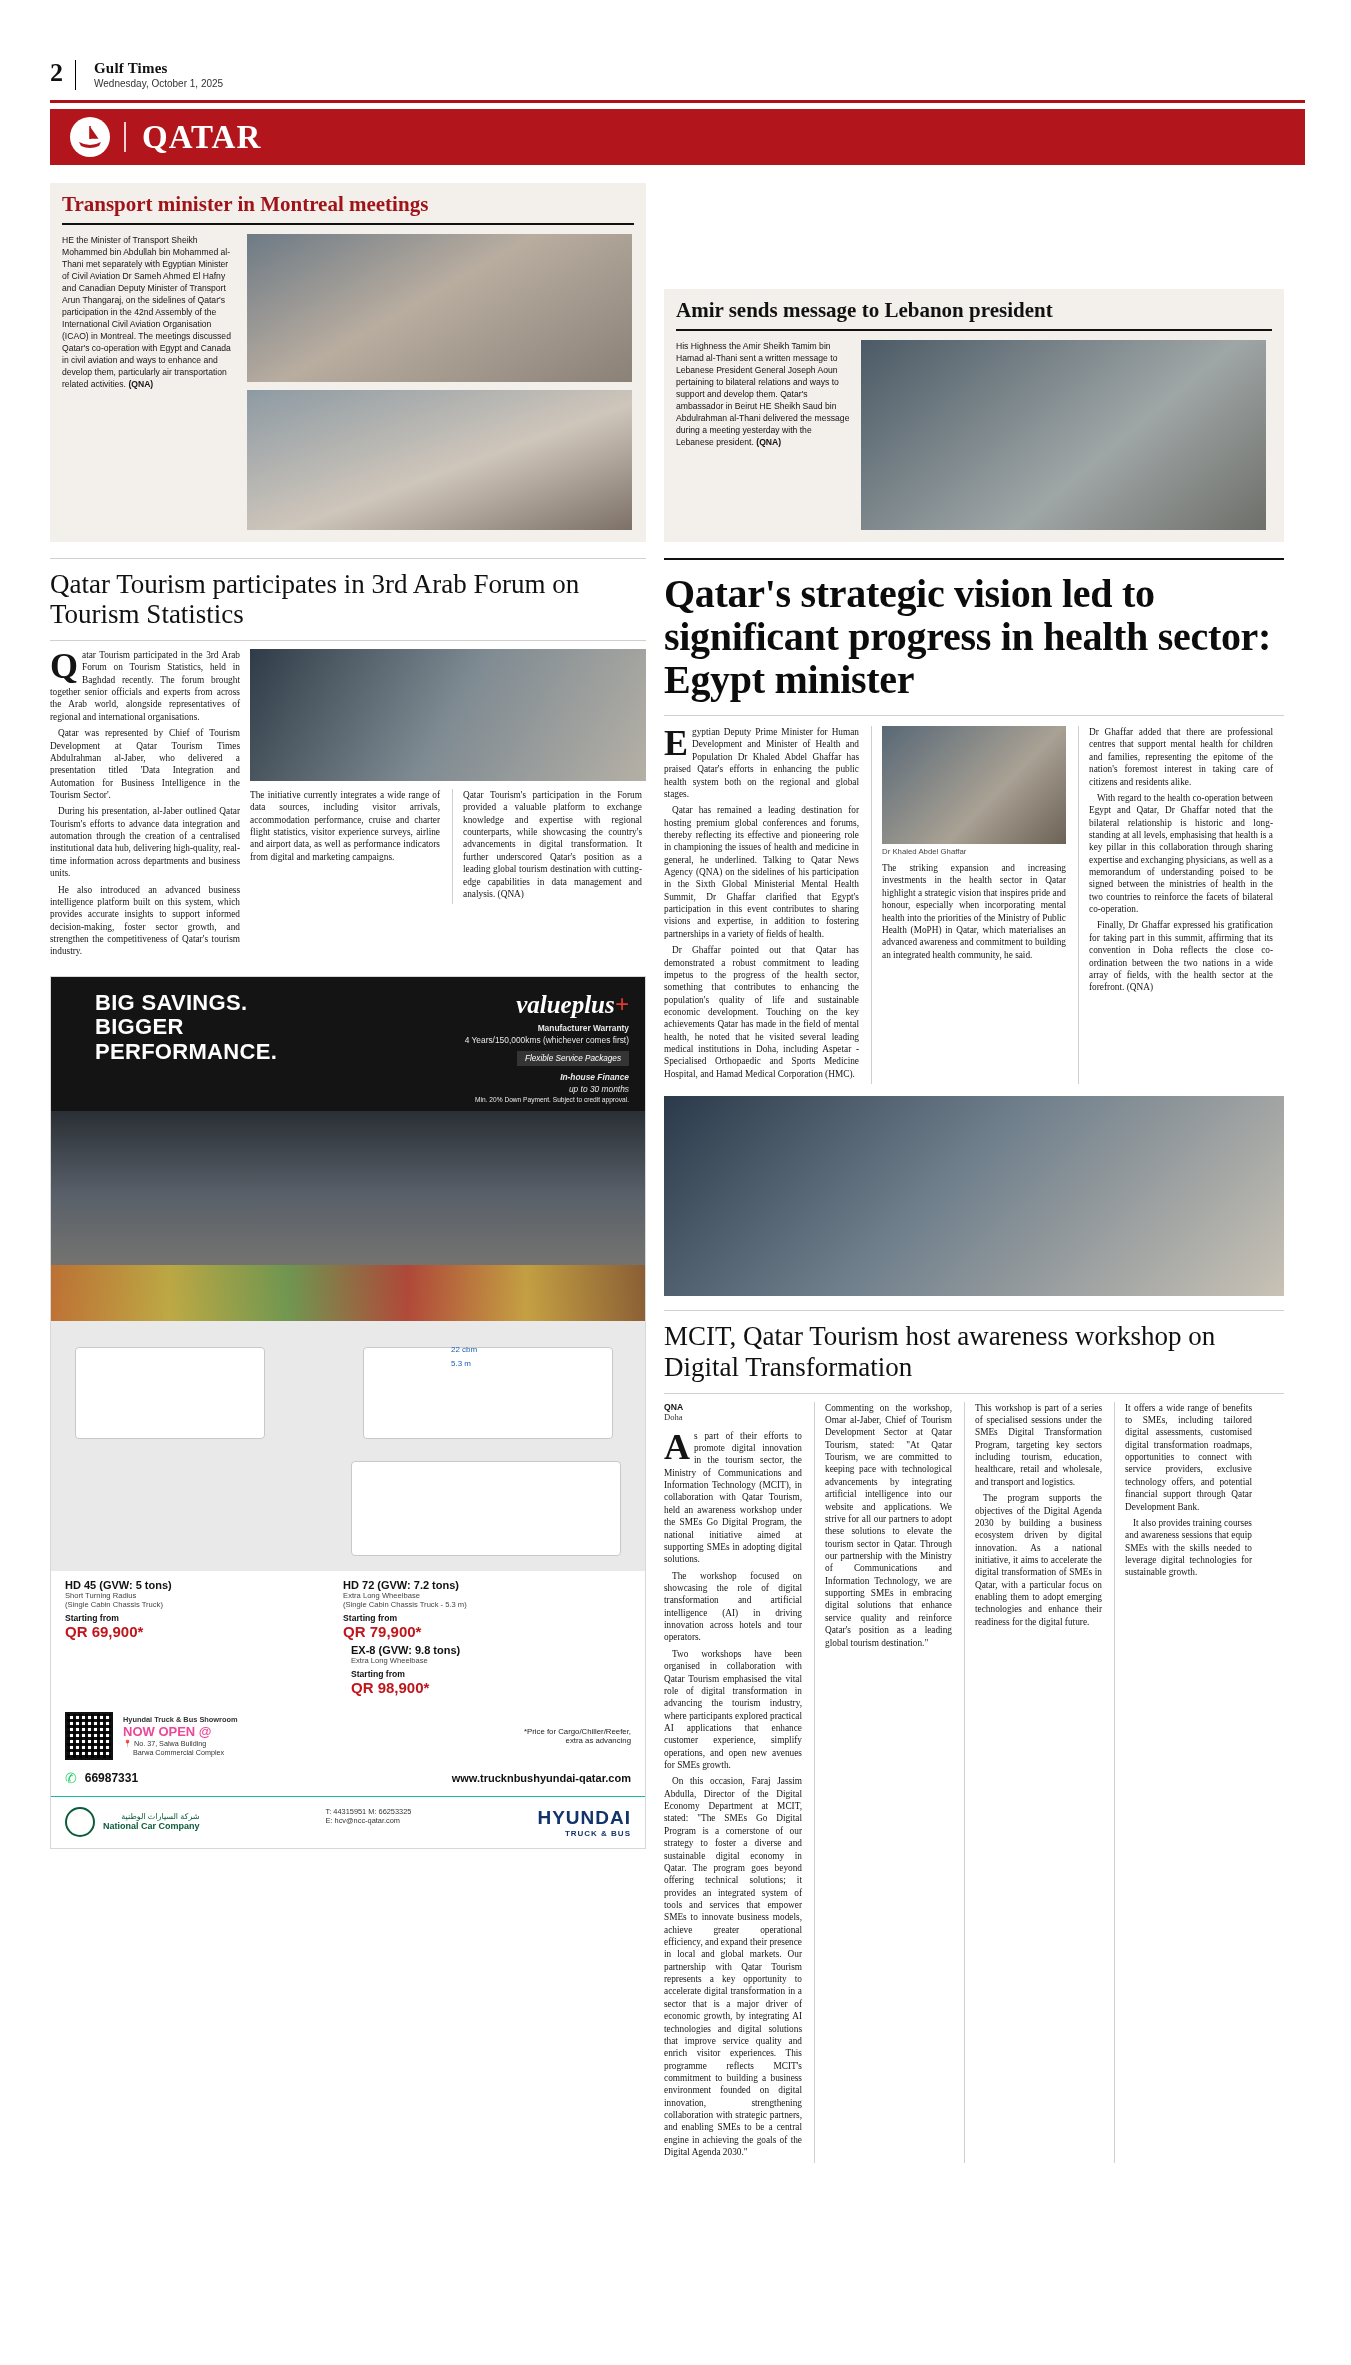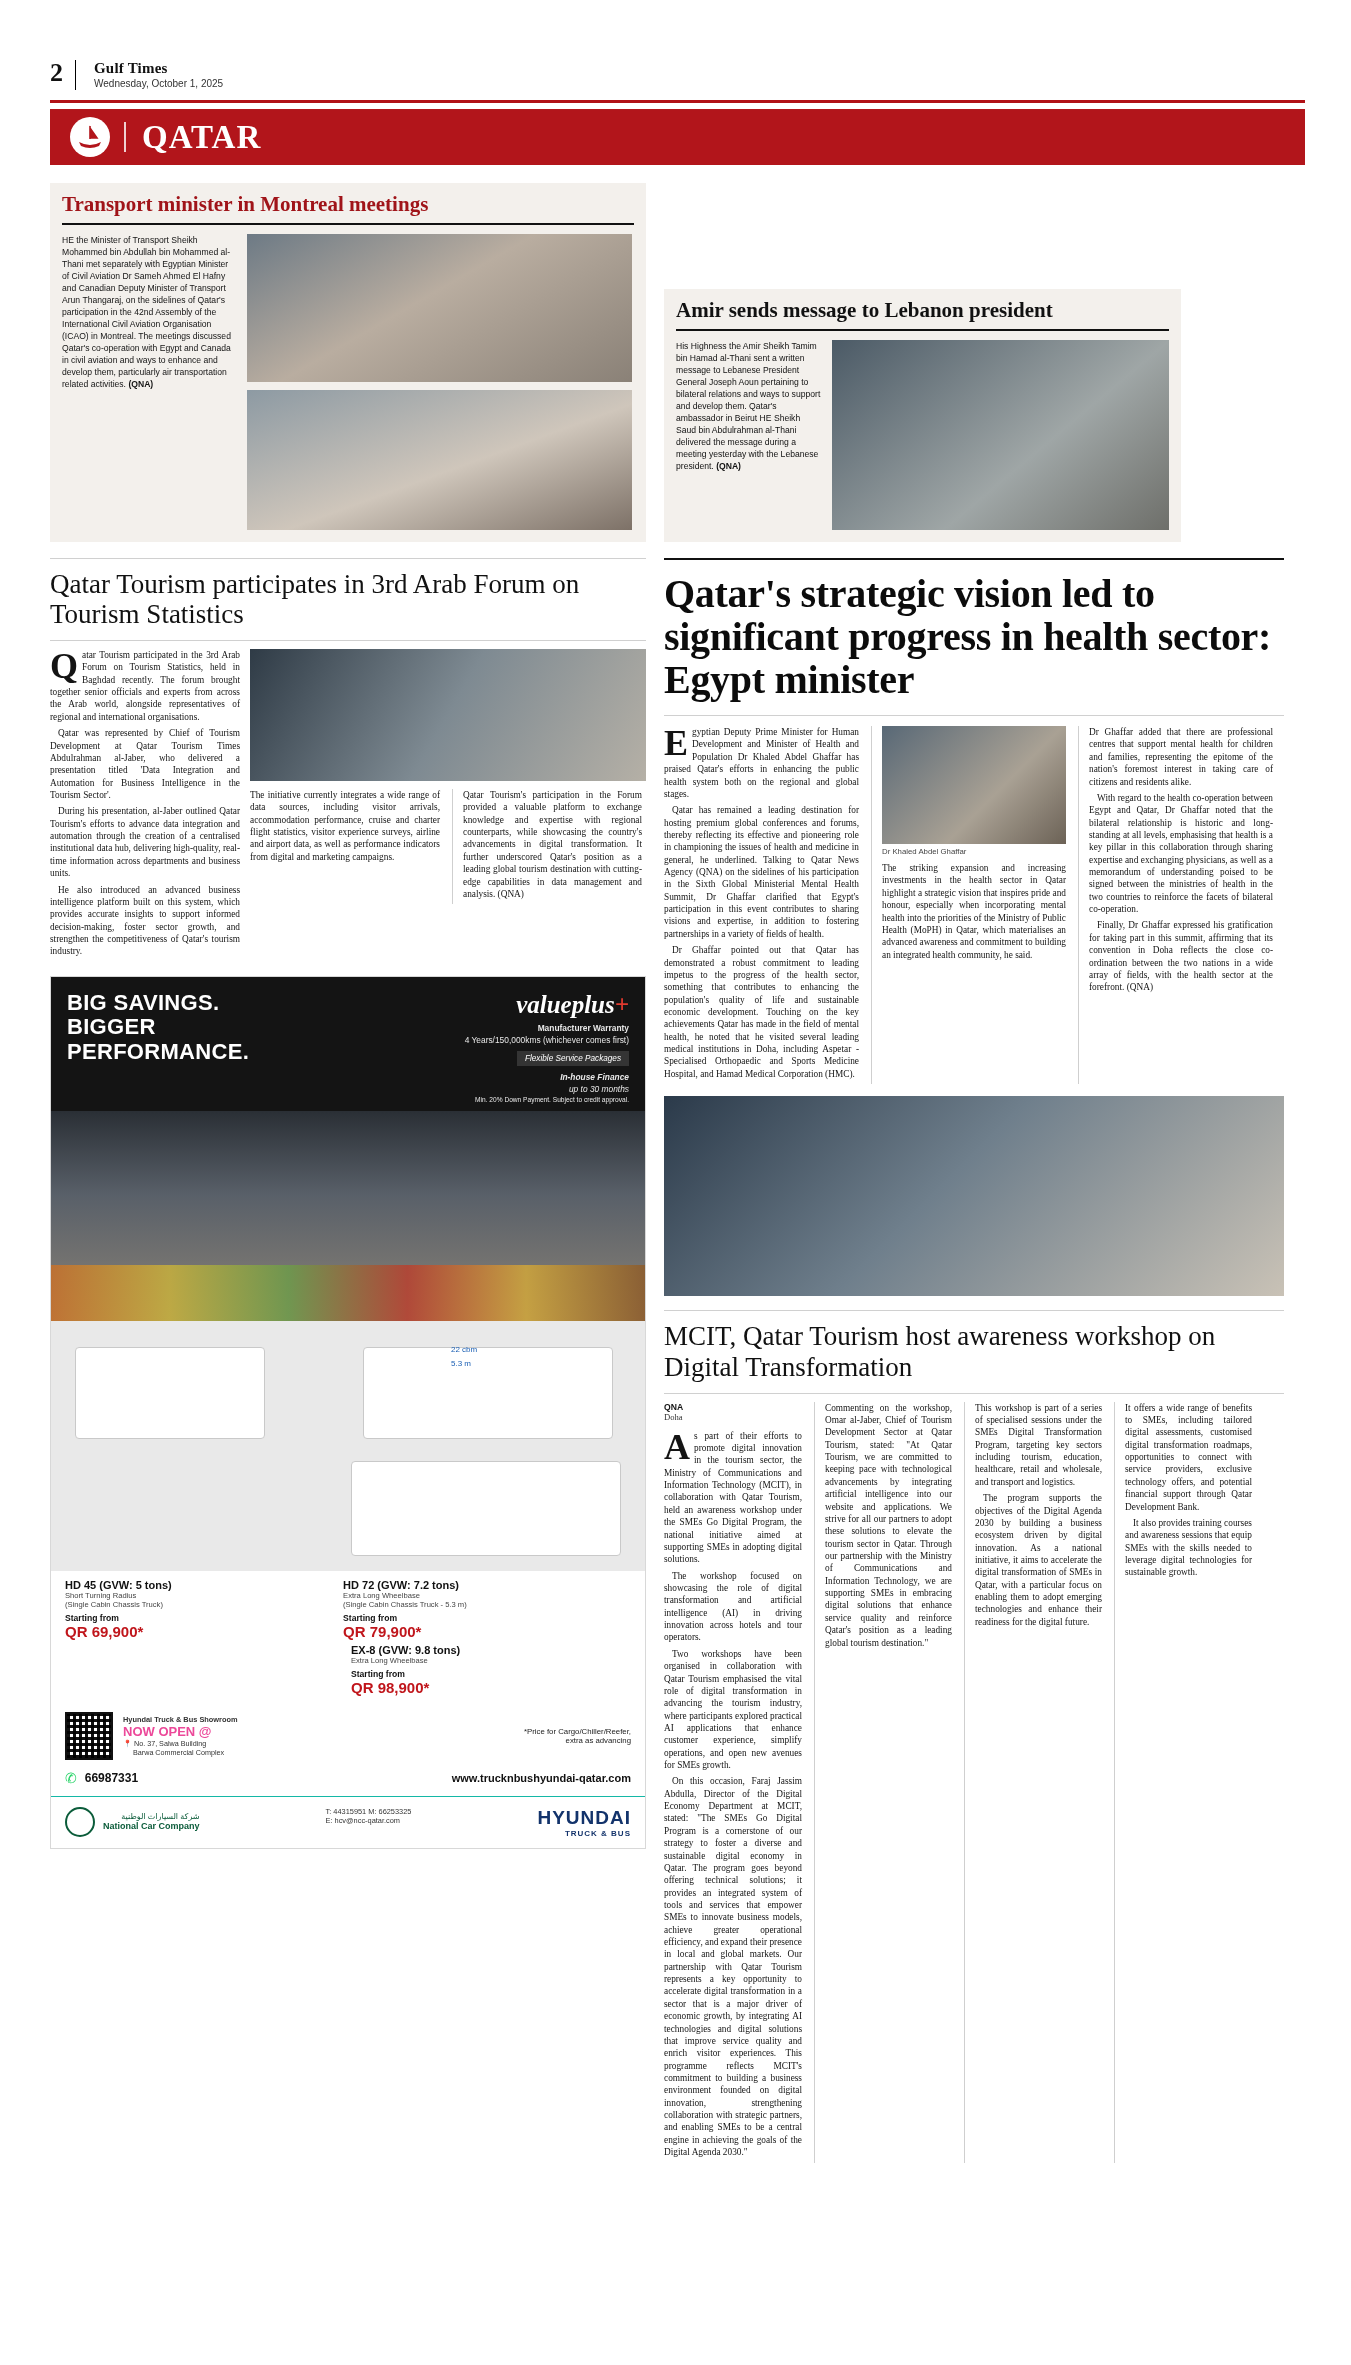--- a/index.html
+++ b/index.html
@@ -33,21 +33,21 @@
   .col-rule { border-left:1px solid #cfcfcf; }
   .hr { height:1px; background:#d0d0d0; }
   .hr-dark { height:2px; background:#111; }
   .body-txt { font-family:"Liberation Serif", serif; font-size:9.3px; line-height:1.33; text-align:justify; color:#141414; }
   .body-txt p { margin:0 0 4px 0; text-indent:8px; }
   .body-txt p.first { text-indent:0; }
 
   
   .toprow { display:flex; margin-top:18px; gap:18px;align-items:flex-end; }
   .box-left { width:596px; background:#f3f0ec; padding:10px 12px 12px 12px; }
-  .box-right { width:517px; background:#f3f0ec; padding:10px 12px 12px 12px; }
+  .box-right { width:620px; background:#f3f0ec; padding:10px 12px 12px 12px; }
   .hl-red { font-family:"Liberation Serif", serif; color:#a01419; font-weight:700; font-size:21px; line-height:1.12; }
   .hl-black { font-family:"Liberation Serif", serif; color:#111; font-weight:700; font-size:21px; line-height:1.12; }
   .under-rule { height:2px; background:#111; margin:6px 0 9px 0; }
   .two-col { display:flex; gap:10px; }
   .ph { background:#9aa3ab; position:relative; overflow:hidden; }
   .ph.photo1 { background:linear-gradient(150deg,#6d7a85,#b9ada0 45%,#8a8177); }
   .ph.photo2 { background:linear-gradient(160deg,#8d9aa3,#cfc6bb 55%,#7d7167); }
   .ph.photo3 { background:linear-gradient(140deg,#4b5a66,#9fa6a6 60%,#6e6f6a); }
   .ph.photo4 { background:linear-gradient(120deg,#2f3b46,#7e8a92 50%,#b5b0a6); }
   .ph.photo5 { background:linear-gradient(135deg,#586876,#a9a194 60%,#6c6256); }
@@ -60,21 +60,21 @@
   .story-head { font-family:"Liberation Serif", serif; font-size:27px; font-weight:400; line-height:1.14; color:#111; }
   .big-head { font-family:"Liberation Serif", serif; font-size:40px; font-weight:700; line-height:1.08; color:#0c0c0c; letter-spacing:-0.3px; }
   .dropcap::first-letter {
     float:left; font-family:"Liberation Serif", serif; font-size:36px; line-height:0.82;
     font-weight:700; padding:3px 4px 0 0;
   }
 
   
   .advert { margin-top:14px; width:596px; border:1px solid #d8d8d8; background:#fff; }
   .ad-top { background:#141414; color:#fff; padding:14px 16px 8px 16px; display:flex; justify-content:space-between; }
-  .ad-big { font-family:"Liberation Sans", sans-serif; font-weight:700; font-size:22px; line-height:1.12; letter-spacing:.3px; }
+  .ad-big { font-family:"Liberation Sans", sans-serif; font-weight:700; font-size:22px; line-height:1.12; letter-spacing:.3px;margin-left:28px; }
   .vp-box { text-align:right; }
   .vp-logo { font-family:"Liberation Serif", serif; font-style:italic; font-weight:700; font-size:25px; color:#fff; }
   .vp-logo .plus { color:#e03a2f; }
   .ad-sub { font-size:8.4px; color:#e8e8e8; margin-top:2px; }
   .ad-pill { display:inline-block; background:#343434; color:#fff; font-size:8.2px; padding:3px 8px; margin-top:6px; font-style:italic; }
   .ad-photo { height:210px; background:linear-gradient(180deg,#2a2f35 0%,#596069 40%,#8a8276 100%); position:relative; }
   .ad-trucks { background:#e9e9e9; height:250px; position:relative; }
   .truck { position:absolute; background:#fff; border:1px solid #c9c9c9; }
   .ad-specs { display:flex; gap:10px; padding:8px 14px 4px 14px; }
   .spec-h { font-family:"Liberation Sans", sans-serif; font-weight:700; font-size:11px; color:#111; }

